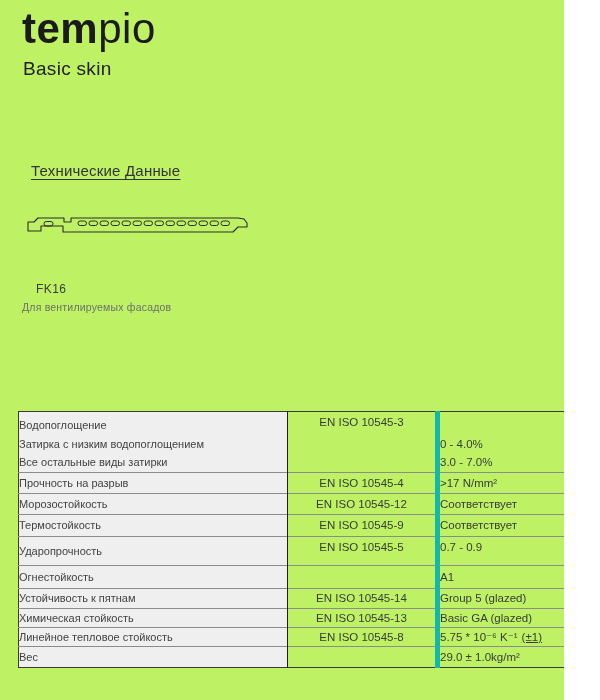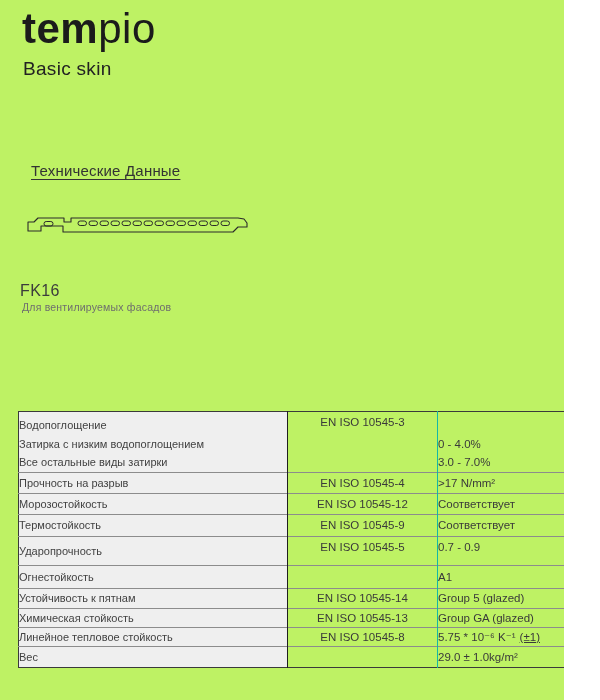--- a/index.html
+++ b/index.html
@@ -10,29 +10,29 @@
   .logo-bold{font-weight:700;letter-spacing:0.5px;}
   .logo-light{font-weight:400;letter-spacing:0.5px;}
 
   .subtitle{position:absolute;left:23px;top:58px;font-size:19px;color:#222;letter-spacing:0.3px;}
 
   .section-title{position:absolute;left:31px;top:139px;font-size:15px;color:#333;
     text-decoration:underline;text-underline-offset:3px;letter-spacing:0.2px;cursor:pointer;margin-top:23px;}
 
   .profile-svg{position:absolute;left:24px;top:213px;}
 
-  .product-code{position:absolute;left:20px;top:282px;font-size:16px;color:#3c3c3c;letter-spacing:0.4px;}
+  .product-code{position:absolute;left:36px;top:282px;font-size:12px;color:#3c3c3c;letter-spacing:0.4px;}
   .product-desc{position:absolute;left:22px;top:301px;font-size:10.5px;color:#6e6e6e;letter-spacing:0.2px;}
 
   table.tech{position:absolute;left:18px;top:411px;width:564px;border-collapse:collapse;
     table-layout:fixed;border:1px solid #3a3a3a;}
   table.tech td{padding:0;overflow:hidden;}
   td.c1{background:#efefef;text-align:left;padding:2px 8px 2px 18px;font-size:11px;color:#424242;vertical-align:middle;}
   td.c2{text-align:center;font-size:11.5px;color:#3a3a3a;vertical-align:middle;
-    border-left:1px solid #1f1f1f;border-right:1px solid #14b8a6;}
+    border-left:1px solid #1f1f1f;border-right:5px solid #14b8a6;}
   td.c3{text-align:left;padding-left:30px;font-size:11.5px;color:#3a3a3a;vertical-align:middle;}
   tr.sep td{border-top:1px solid #8c8c8c;}
 
   tr.r1{height:57px;} tr.r2{height:21px;margin-left:44px;} tr.r3{height:21px;} tr.r4{height:22px;}
   tr.r5{height:29px;} tr.r6{height:23px;} tr.r7{height:20px;} tr.r8{height:19px;}
   tr.r9{height:19px;} tr.r10{height:21px;}
 
   tr.r1 td{vertical-align:top;}
   tr.r1 td.c1{padding-top:4px;}
   tr.r1 td.c2{padding-top:4px;}
@@ -129,21 +129,21 @@
 
     <tr class="r7 sep">
       <td class="c1">Устойчивость к пятнам</td>
       <td class="c2">EN ISO 10545-14</td>
       <td class="c3">Group 5 (glazed)</td>
     </tr>
 
     <tr class="r8 sep">
       <td class="c1">Химическая стойкость</td>
       <td class="c2">EN ISO 10545-13</td>
-      <td class="c3">Group GA (glazed)</td>
+      <td class="c3">Basic GA (glazed)</td>
     </tr>
 
     <tr class="r9 sep">
       <td class="c1">Линейное тепловое стойкость</td>
       <td class="c2">EN ISO 10545-8</td>
       <td class="c3"><span>5.75 * 10⁻⁶ K⁻¹</span><span class="note">(±1)</span></td>
     </tr>
 
     <tr class="r10 sep">
       <td class="c1">Вес</td>

